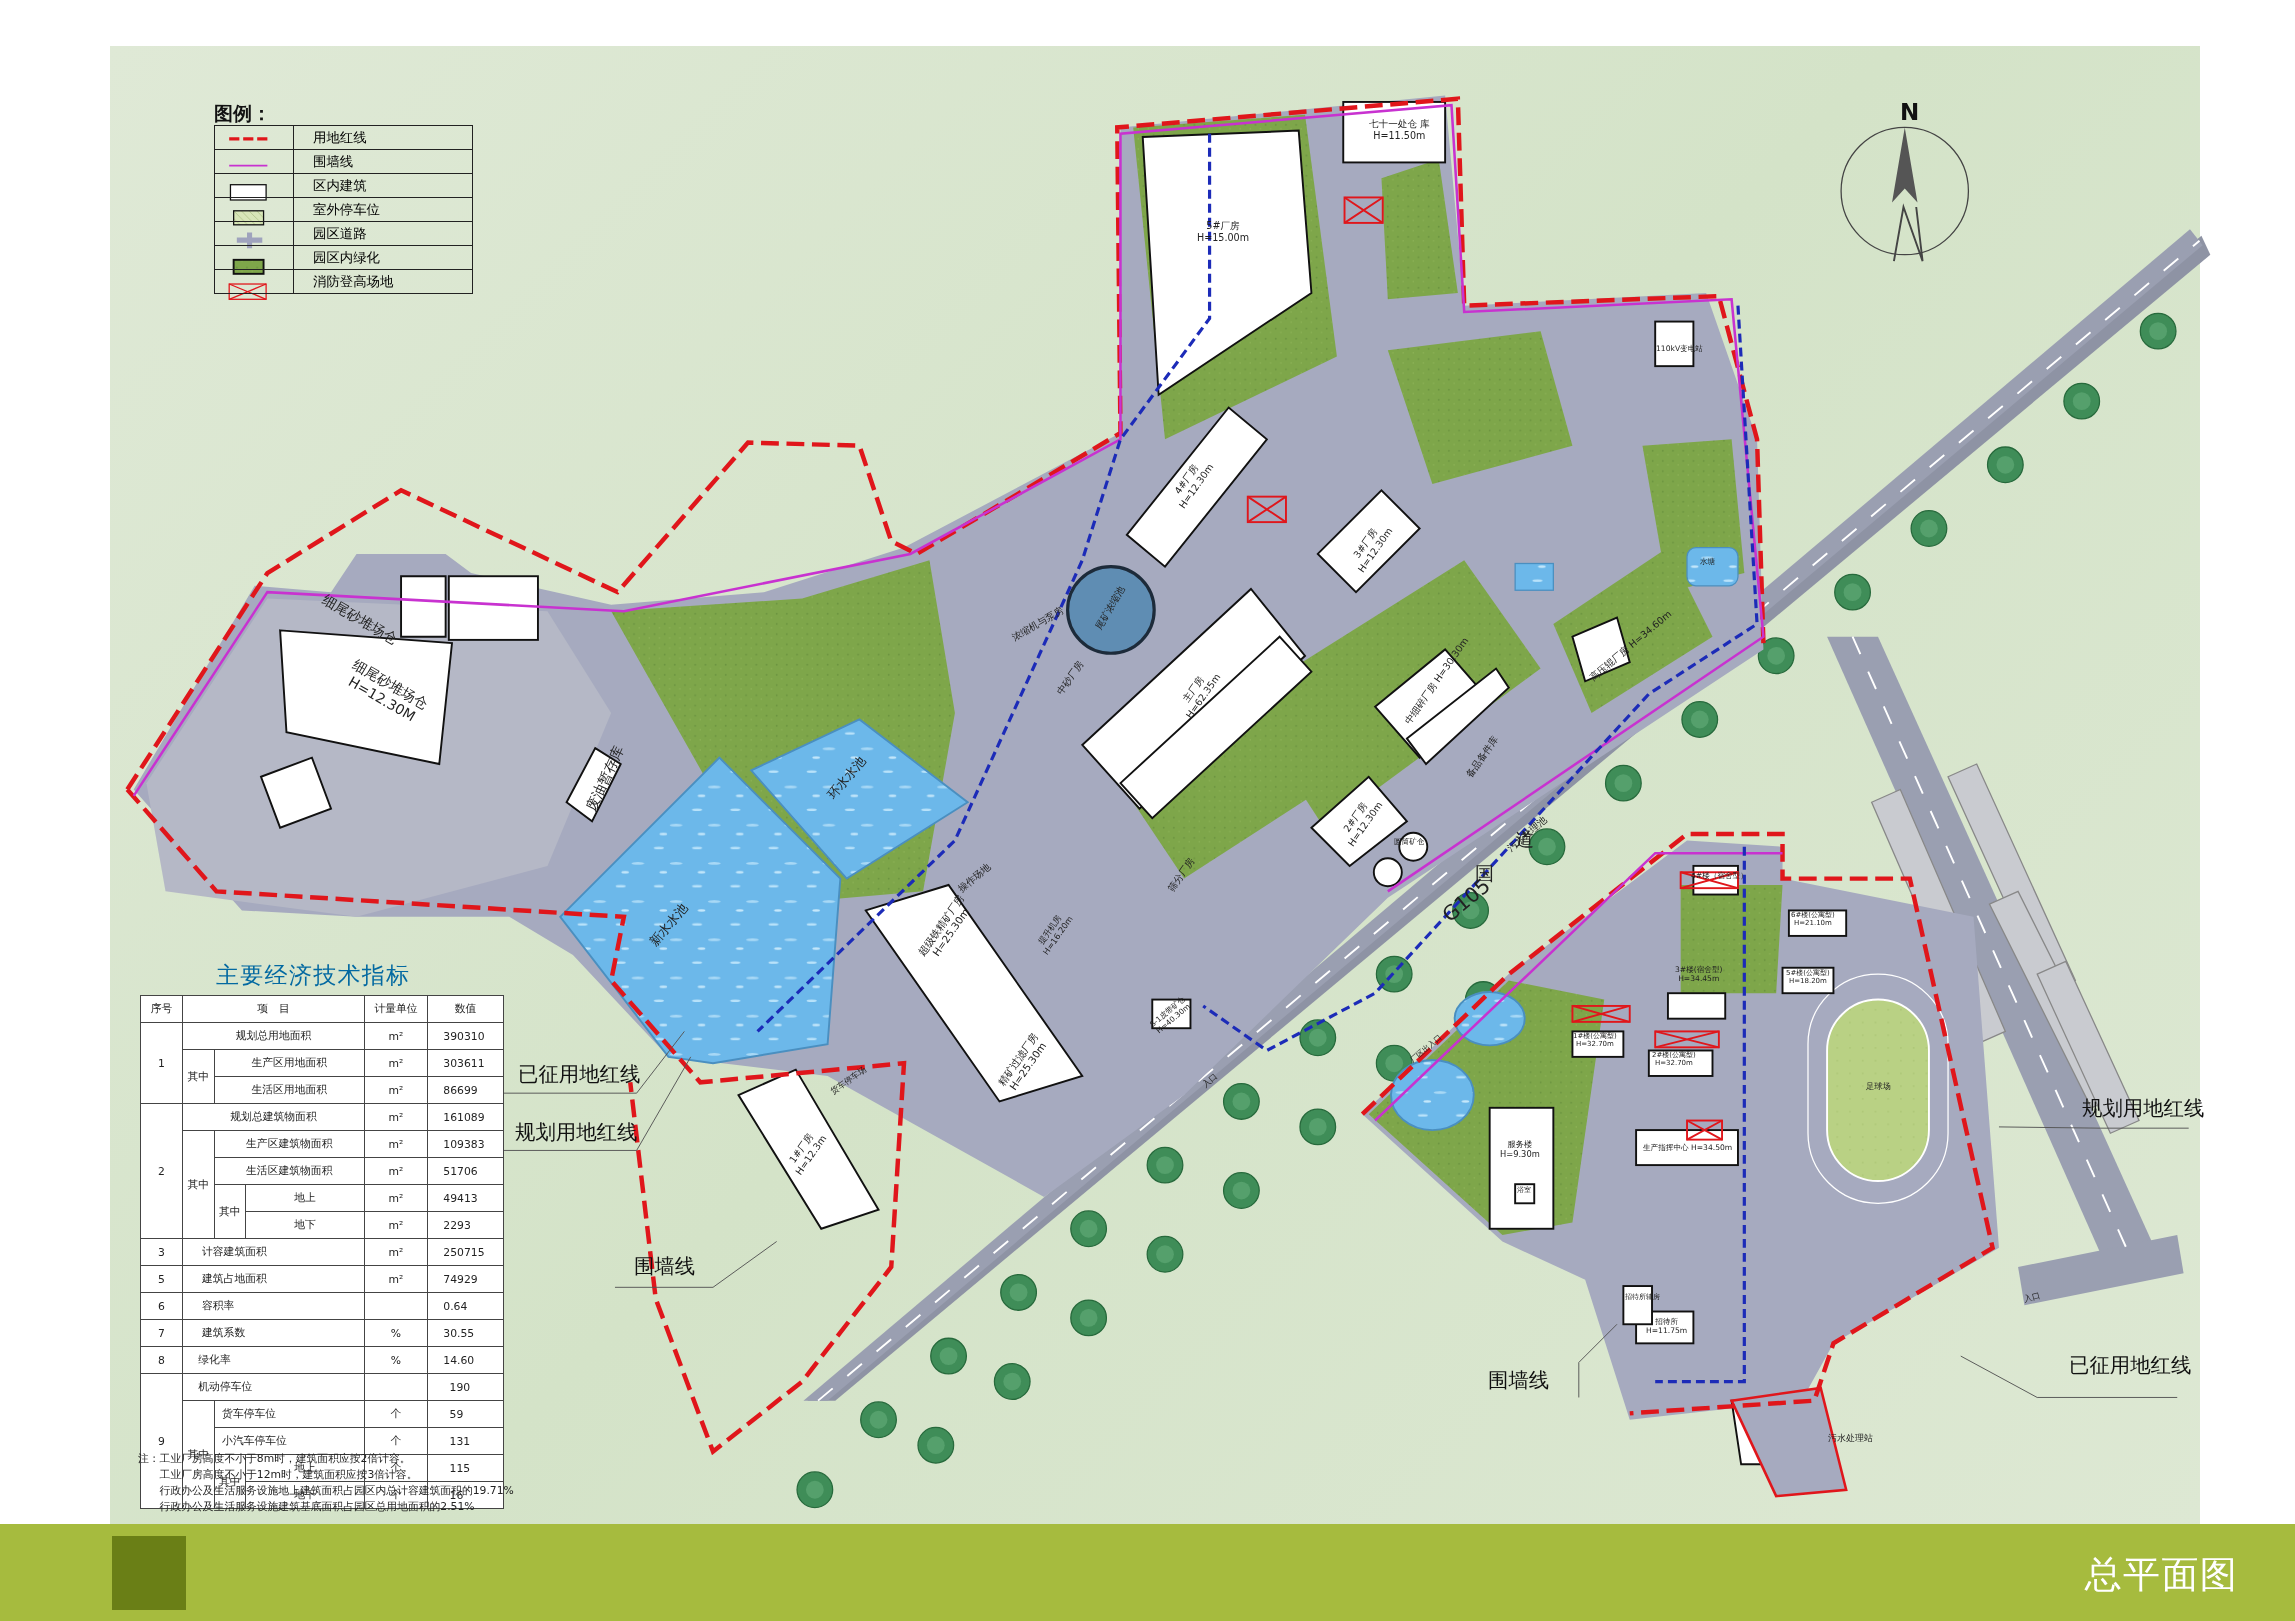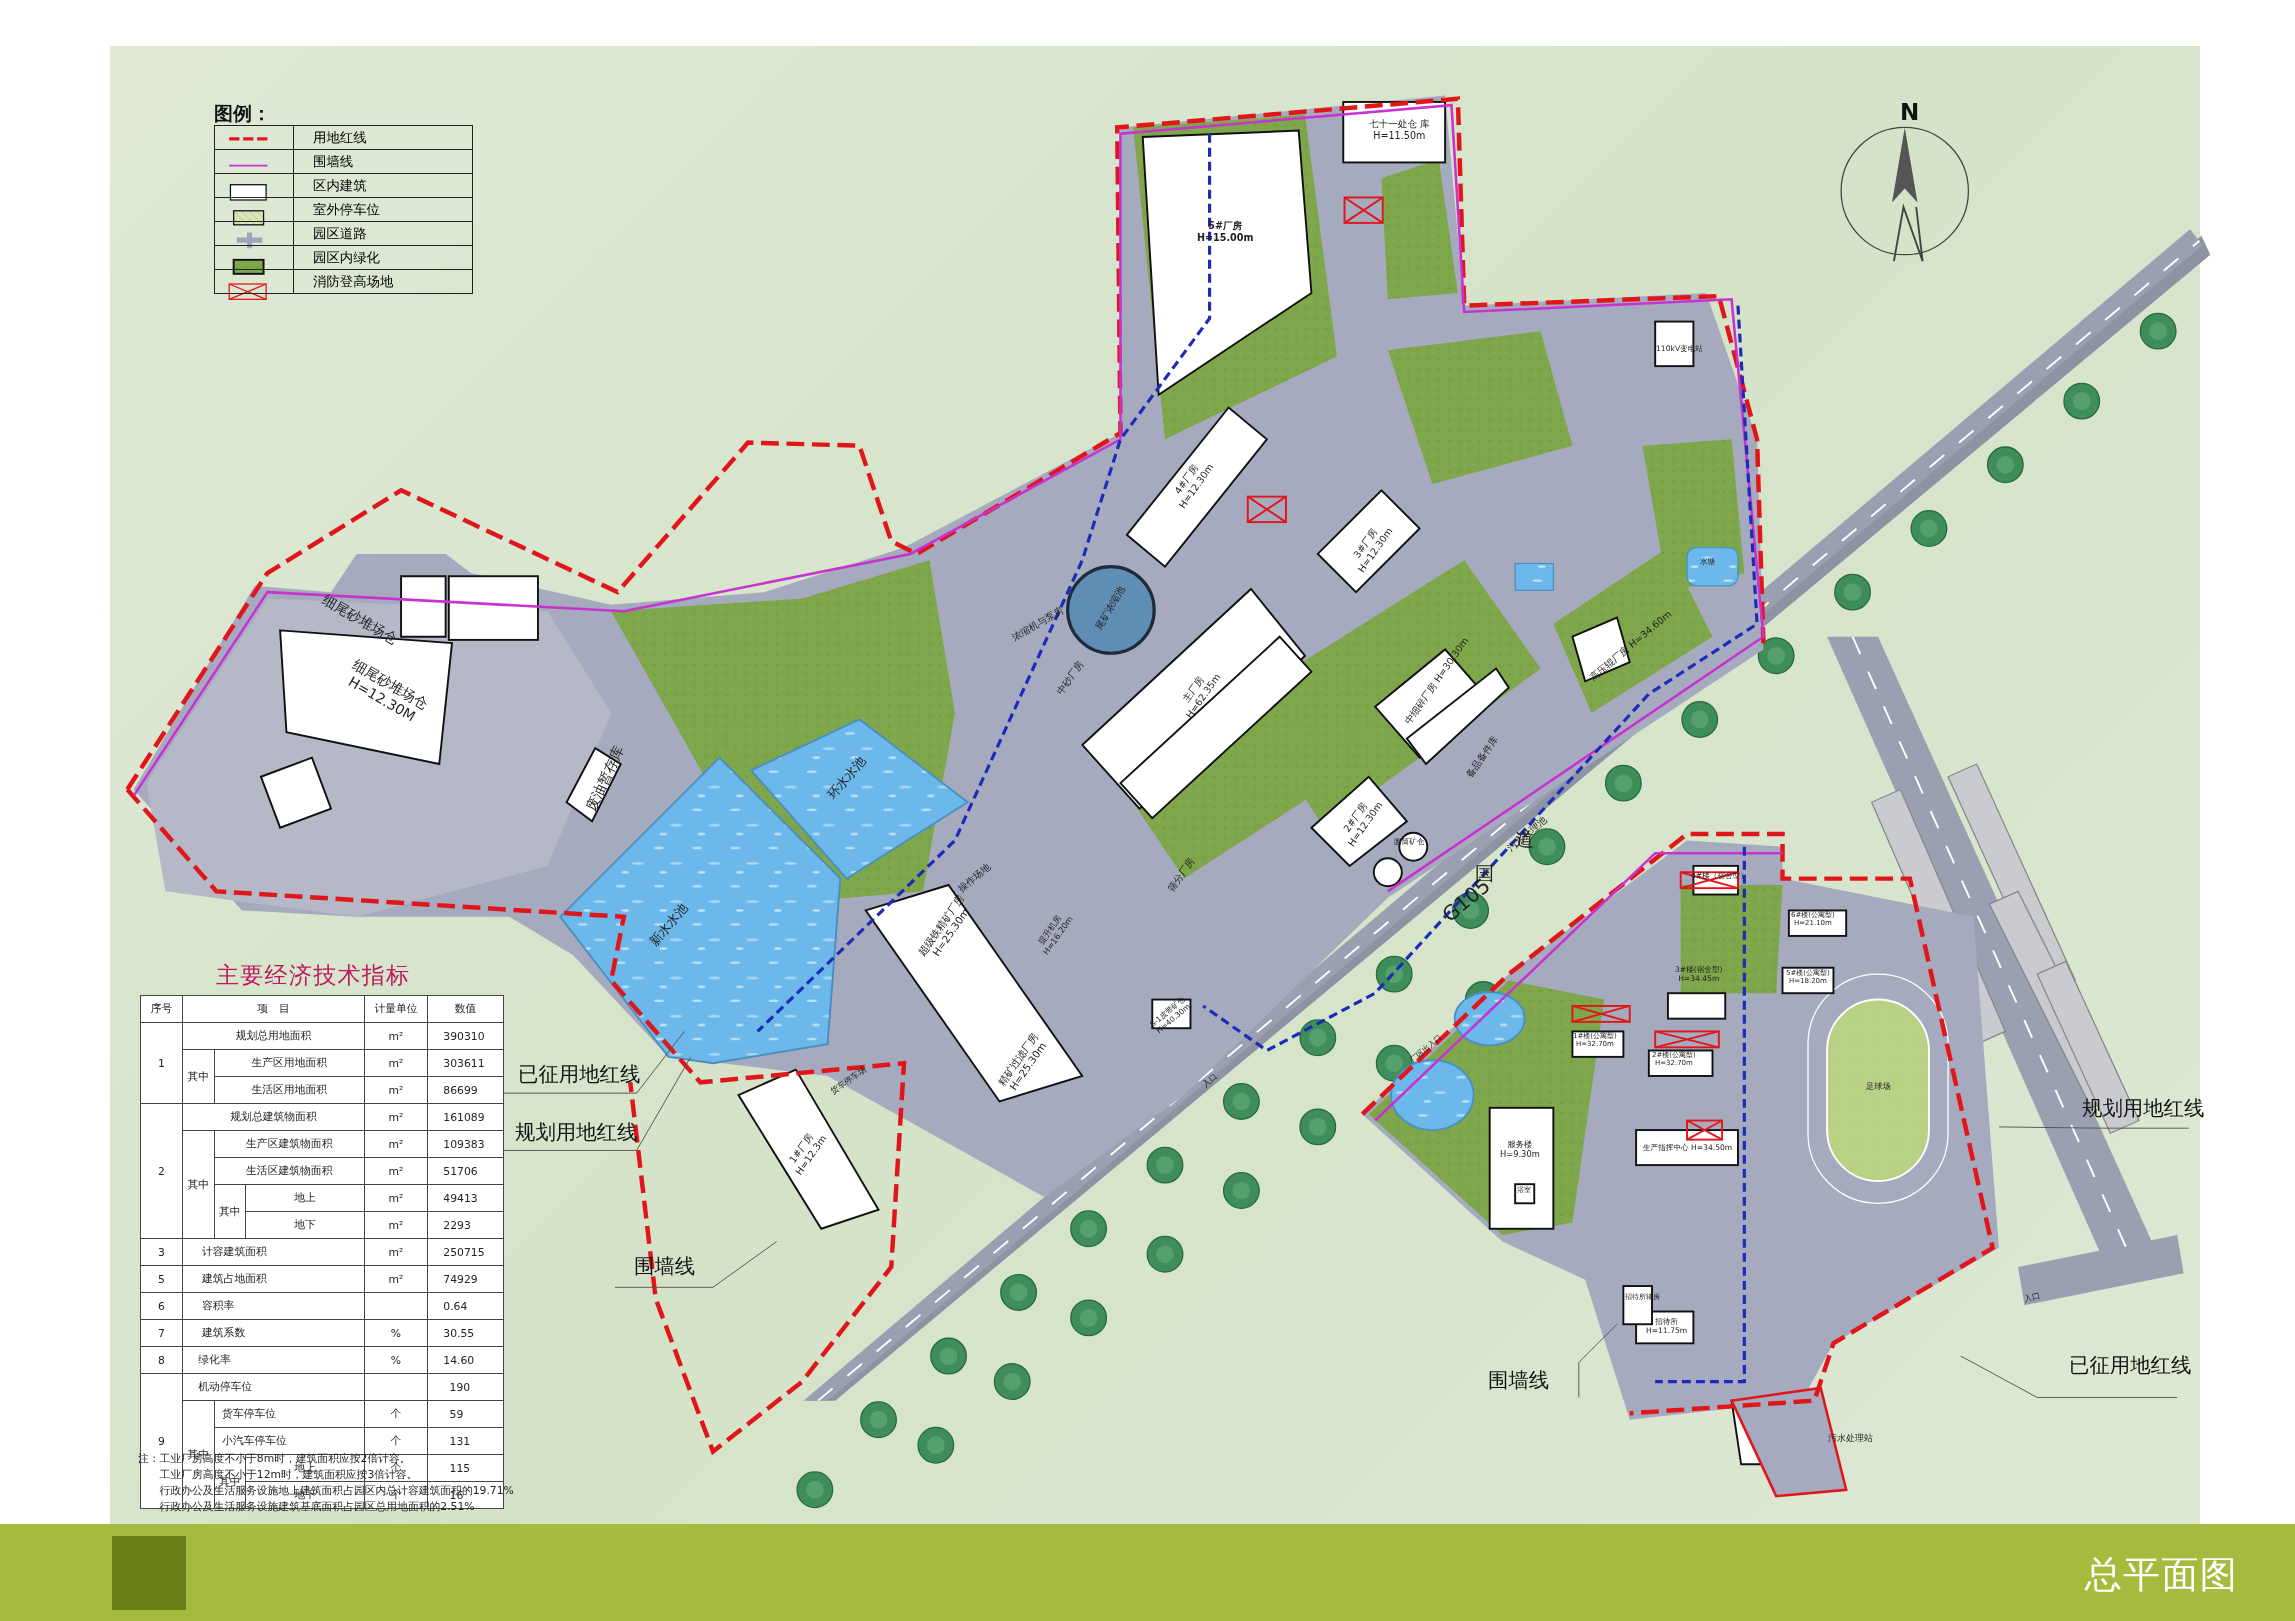--- a/index.html
+++ b/index.html
@@ -8,21 +8,21 @@
   svg.plan{position:absolute;left:0;top:0;width:2295px;height:1621px;}
   .lbl{position:absolute;color:#111;white-space:nowrap;font-family:"DejaVu Sans",sans-serif;}
   .bld{position:absolute;font-size:9.6px;color:#222;text-align:center;line-height:1.2;transform-origin:center;white-space:nowrap;}
   
   .legend-title{position:absolute;left:214px;top:101px;font-size:19px;font-weight:bold;}
   table.legend{position:absolute;left:214px;top:125px;border-collapse:collapse;width:259px;}
   table.legend td{border:1.3px solid #222;height:23px;font-size:13.4px;padding:0;}
   table.legend td.sym{width:78px;text-align:center;}
   table.legend td.txt{padding-left:19px;}
   
-  .tbl-title{position:absolute;left:216px;top:960px;font-size:23px;color:#be185d;letter-spacing:1.3px;}
+  .tbl-title{position:absolute;left:216px;top:960px;font-size:23px;color:#0369a1;letter-spacing:1.3px;}
   table.idx{position:absolute;left:140px;top:995px;border-collapse:collapse;width:364px;background:#fff;}
   table.idx td{border:1px solid #444;height:26px;font-size:10.8px;color:#222;padding:0 2.5px;}
   table.idx td.c{text-align:center;}
   table.idx td.num{text-align:left;padding-left:15.3px;}
   .notes{position:absolute;left:138px;top:1451px;font-size:10.8px;color:#222;line-height:16px;}
   .notes div{white-space:nowrap;}
   
   .callout{position:absolute;font-size:20.4px;color:#111;padding-left:20px;}
   
   .footer{position:absolute;left:0;top:1524px;width:2295px;height:97px;background:#a6bb3e;}
@@ -422,21 +422,21 @@
 <div class="callout" style="left:495px;top:1118px;">规划用地红线</div>
 <div class="callout" style="left:614px;top:1252px;">围墙线</div>
 <div class="callout" style="left:2062px;top:1094px;">规划用地红线</div>
 <div class="callout" style="left:2049px;top:1351px;">已征用地红线</div>
 <div class="callout" style="left:1468px;top:1366px;">围墙线</div>
 
 <div class="bld" style="left:1439px;top:888px;font-size:20.4px;transform:rotate(-40deg);">G105</div>
 <div class="bld" style="left:1475px;top:862px;font-size:19px;">国</div>
 <div class="bld" style="left:1515px;top:828px;font-size:19px;">道</div>
 
-<div class="bld" style="left:1197px;top:220px;font-weight:bold;">
+<div class="bld" style="left:1197px;top:220px;">
     <div>5#厂房</div>
     <div>H=15.00m</div>
   </div>
 <div class="bld" style="left:1369px;top:118px;">
     <div>七十一处仓 库</div>
     <div>H=11.50m</div>
   </div>
 <div class="bld" style="left:1165px;top:471px;transform:rotate(-55deg);">
     <div>4#厂房</div>
     <div>H=12.30m</div>

